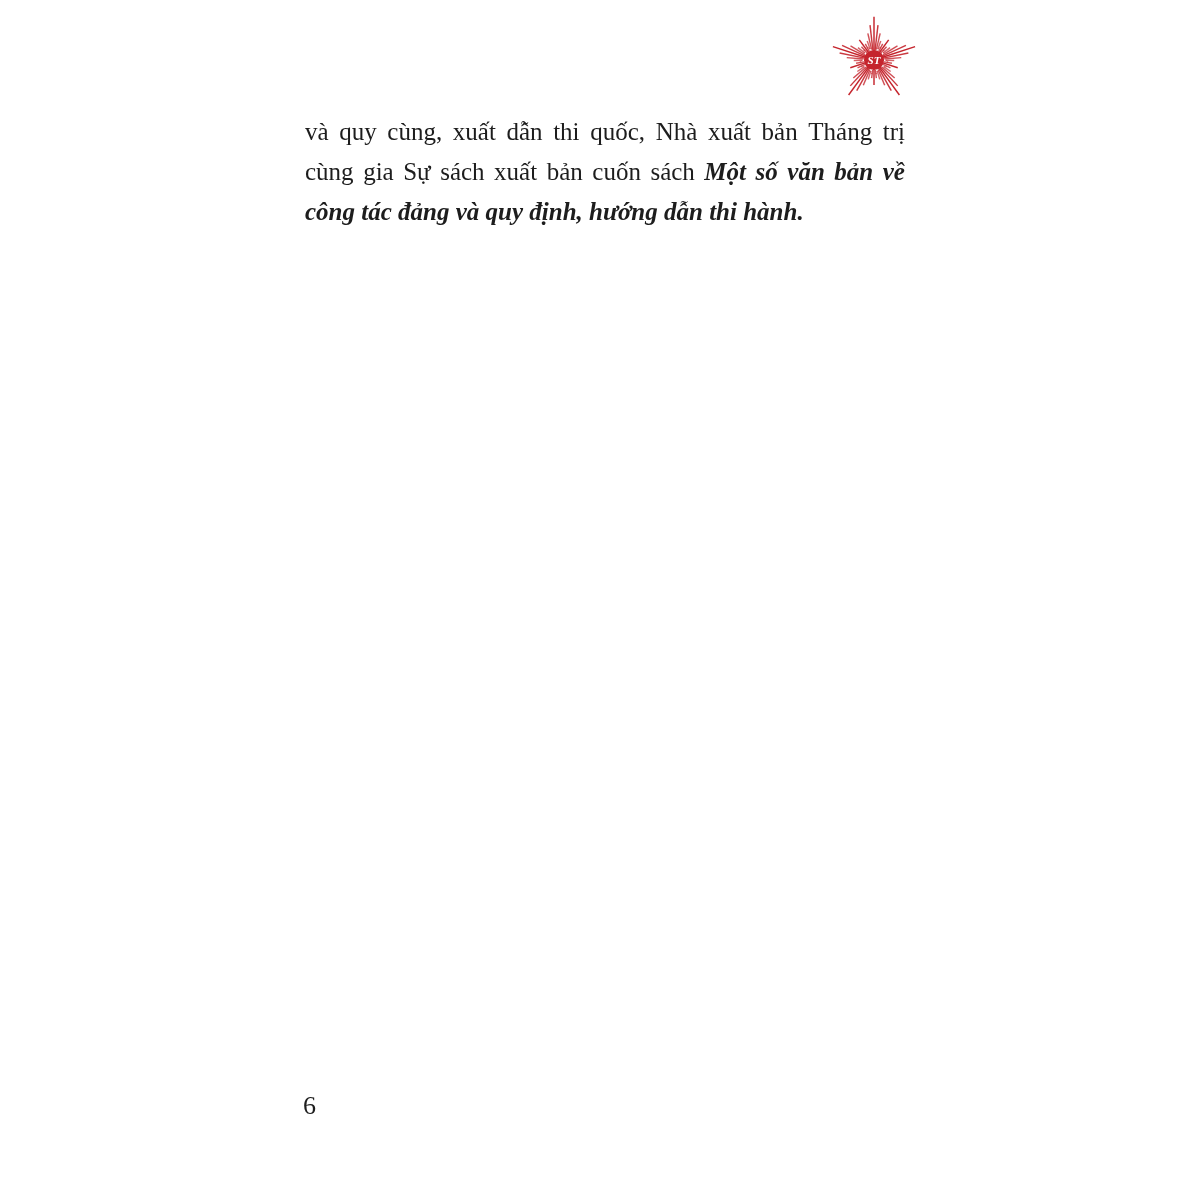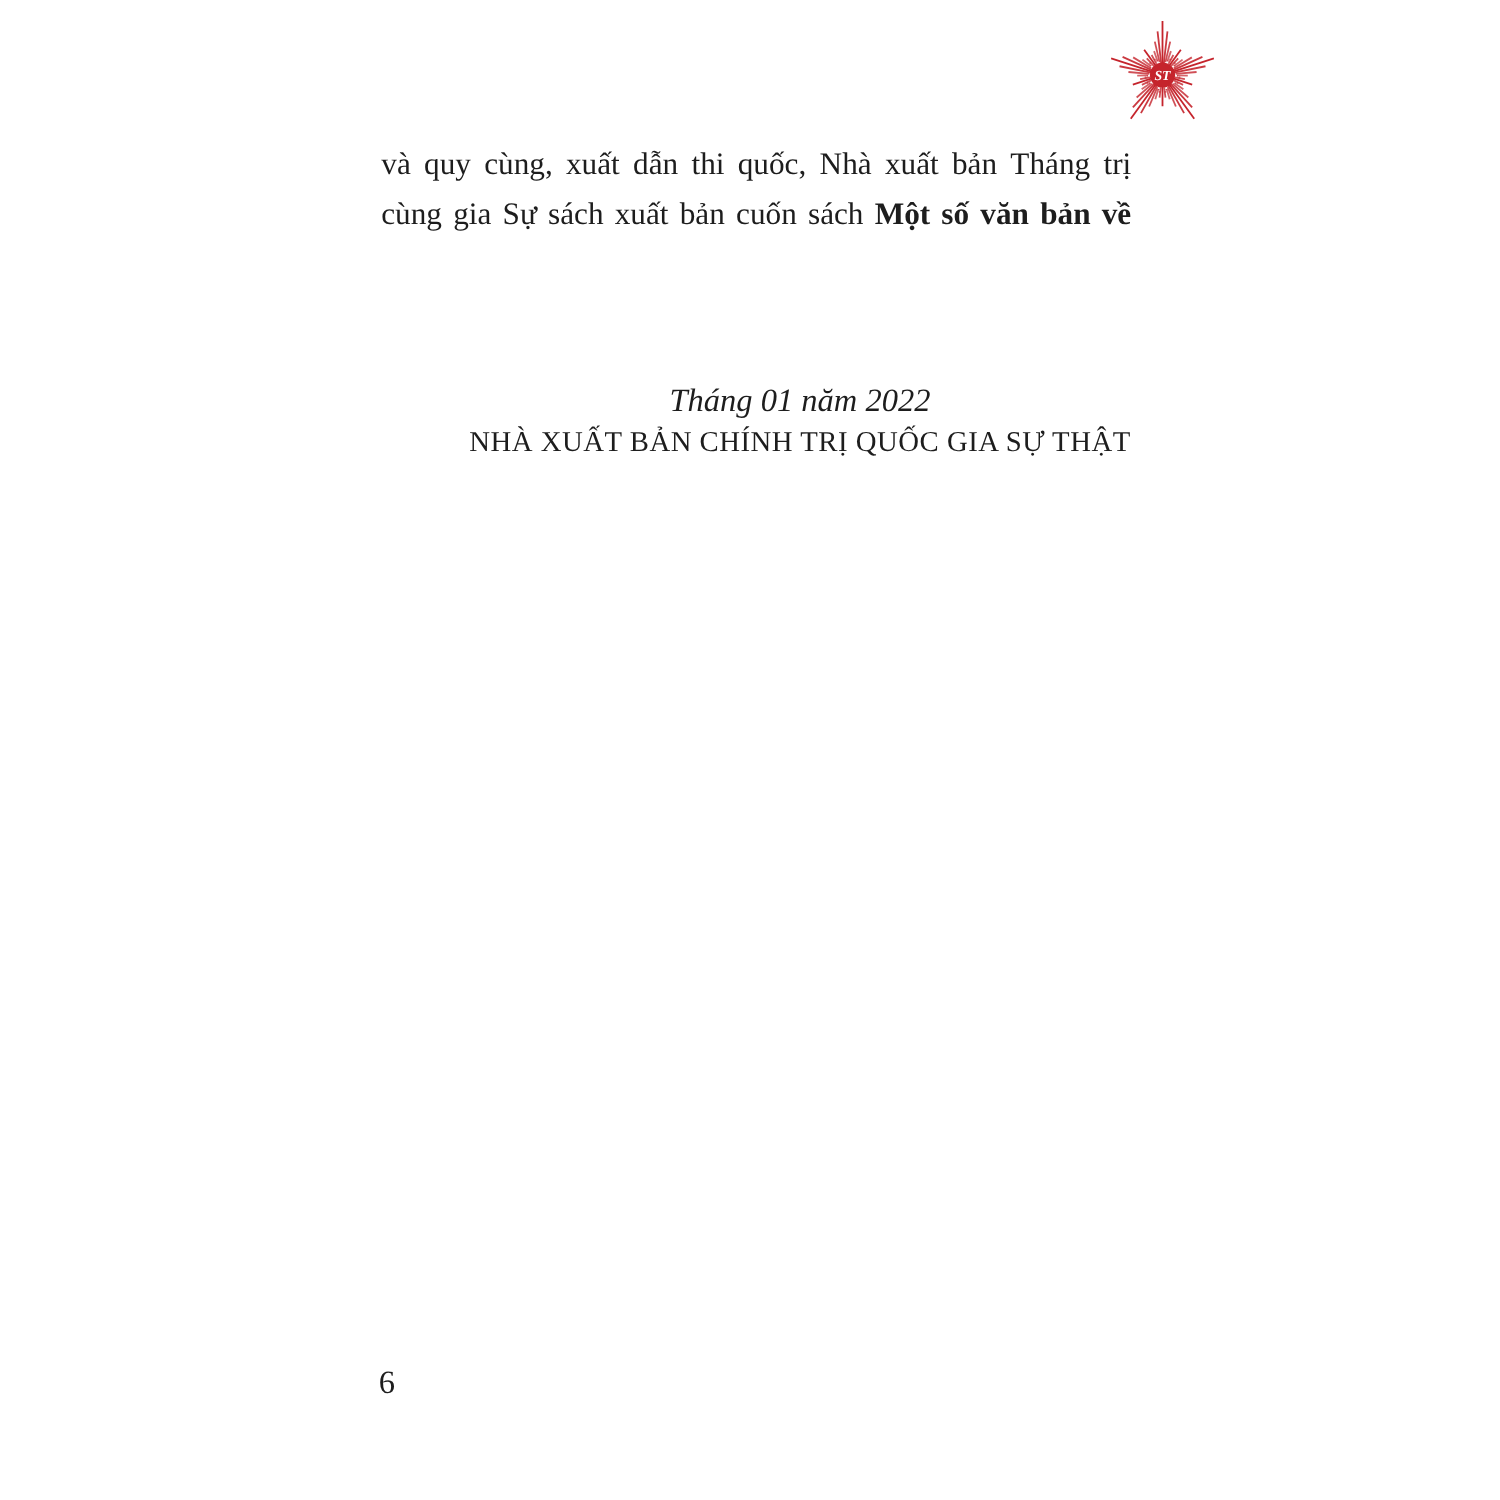--- a/index.html
+++ b/index.html
@@ -16,21 +16,21 @@
     overflow: hidden;
   }
   .page {
     position: absolute;
     inset: 0;
     background: #ffffff;
   }
   
   .logo-wrap {
     position: absolute;
-    left: 882px;
+    left: 826px;
     top: 12px;
     width: 96px;
     height: 96px;
   }
   .logo-wrap svg { width: 100%; height: 100%; display: block; }
   
   .paragraph {
     position: absolute;
     left: 305px;
     top: 112px;
@@ -46,20 +46,21 @@
   }
   .text-line.justified {
     display: flex;
     justify-content: space-between;
   }
   .text-line.indented {
     padding-left: 32px;
   }
   .bold-italic {
     font-weight: 700;
+    font-style: italic;
   }
   
   .signature {
     position: absolute;
     left: 340px;
     top: 304px;
     width: 600px;
     text-align: center;
   }
   .signature-date {
@@ -186,22 +187,19 @@
         <span>xuất</span>
         <span>bản</span>
         <span>cuốn</span>
         <span>sách</span>
         <span class="bold-italic">Một</span>
         <span class="bold-italic">số</span>
         <span class="bold-italic">văn</span>
         <span class="bold-italic">bản</span>
         <span class="bold-italic">về</span>
       </div>
+      <div class="text-line"><span class="bold-italic">công tác đảng và quy định, hướng dẫn thi hành.</span></div>
     </div>
 
-  <div class="signature">
-    <div class="signature-date">Tháng 01 năm 2022</div>
-    <div class="signature-publisher">NHÀ XUẤT BẢN CHÍNH TRỊ QUỐC GIA SỰ THẬT</div>
-  </div>
 
   <div class="page-number">6</div>
 
 </div>
 
 </body></html>

